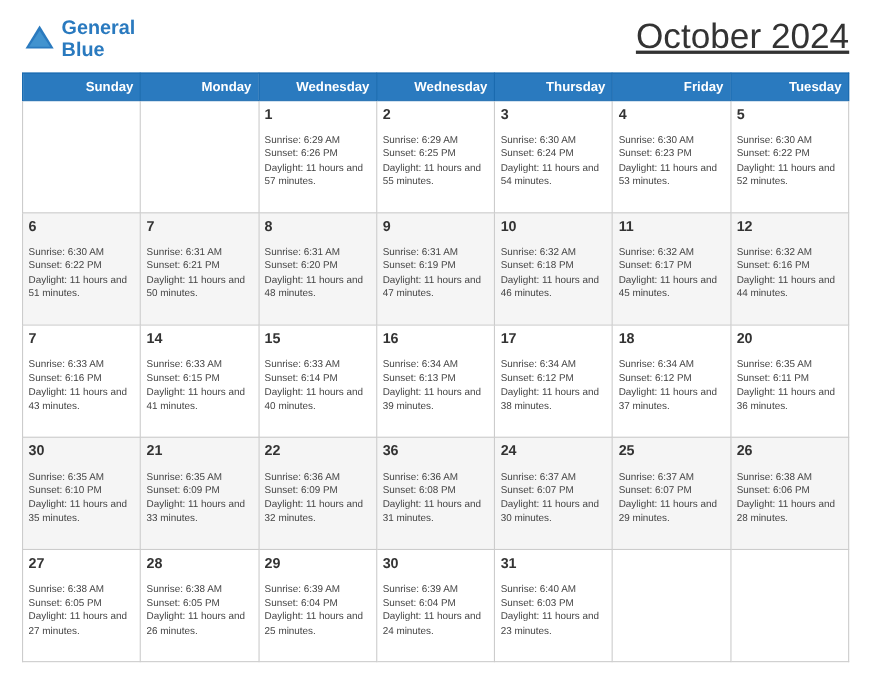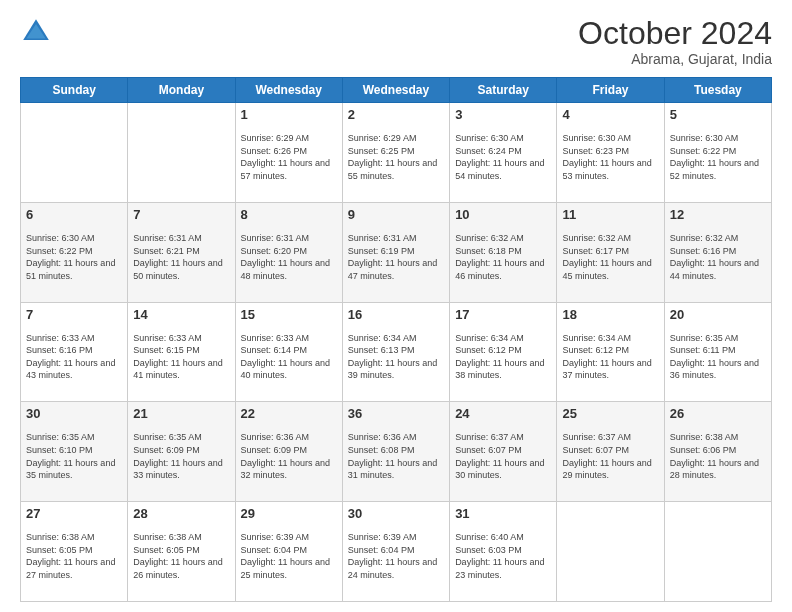--- a/index.html
+++ b/index.html
@@ -42,37 +42,38 @@
       height: 32px;
     }
     .title-block {
       text-align: right;
     }
     .month-title {
       font-size: 32px;
       font-weight: 300;
       color: #333;
       line-height: 1.1;
+      text-decoration: underline;
     }
     .subtitle {
       font-size: 14px;
       color: #555;
     }
     .calendar-table {
       width: 100%;
       border-collapse: collapse;
       flex: 1;
     }
     .calendar-table th {
       background-color: #2a7abf;
       color: #fff;
       font-size: 12px;
       font-weight: bold;
       padding: 5px 6px;
-      text-align: center;
+      text-align: right;
       border: 1px solid #1a6aaf;
     }
     .calendar-table td {
       border: 1px solid #ccc;
       vertical-align: top;
       padding: 4px 5px;
       font-size: 9.5px;
       color: #333;
       width: calc(100% / 7);
       height: 88px;
@@ -105,35 +106,38 @@
 </head>
 <body>
 
 <div class="page">
   <div class="header">
     <div class="logo">
       <svg class="logo-icon" viewBox="0 0 40 40">
         <polygon points="20,4 36,30 4,30" fill="#2a7abf"></polygon>
         <polygon points="20,10 32,28 8,28" fill="#5aabdf" opacity="0.5"></polygon>
       </svg>
+      <div class="logo-text">
+        <div><span>General</span></div>
+        <div><span>Blue</span></div>
+      </div>
     </div>
     <div class="title-block">
       <div class="month-title">October 2024</div>
-      <div class="subtitle">Abrama, Gujarat, India</div>
     </div>
   </div>
 
   <table class="calendar-table">
     <thead>
       <tr>
       <th>Sunday</th>
           <th>Monday</th>
           <th>Wednesday</th>
           <th>Wednesday</th>
-          <th>Saturday</th>
+          <th>Thursday</th>
           <th>Friday</th>
           <th>Tuesday</th>
         </tr>
     </thead>
     <tbody id="calendar-body">
     <tr>
           <td class="empty-cell"></td>
           <td class="empty-cell"></td>
           <td>
             <div class="day-number">1</div>

